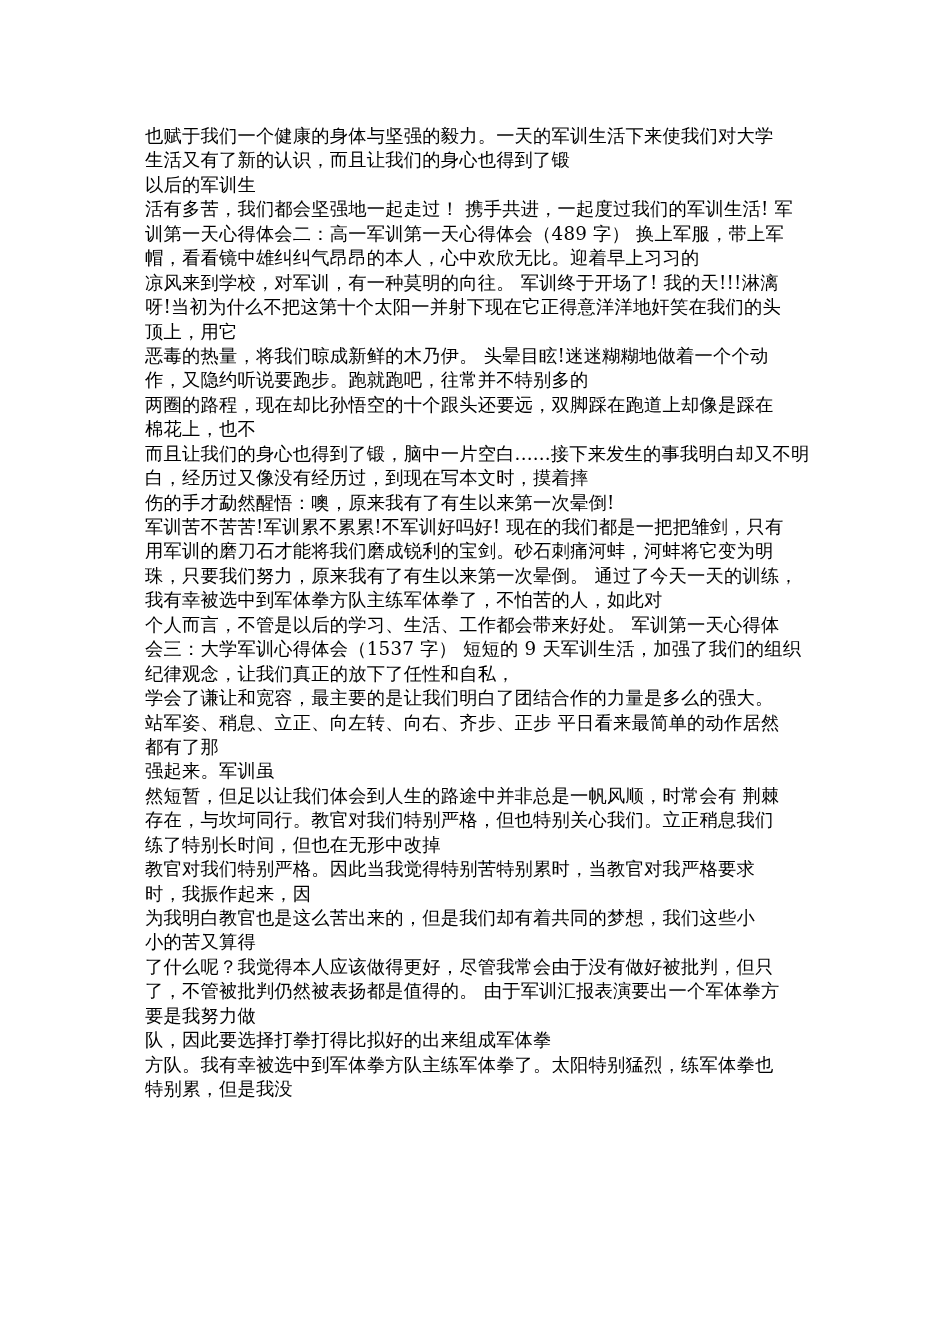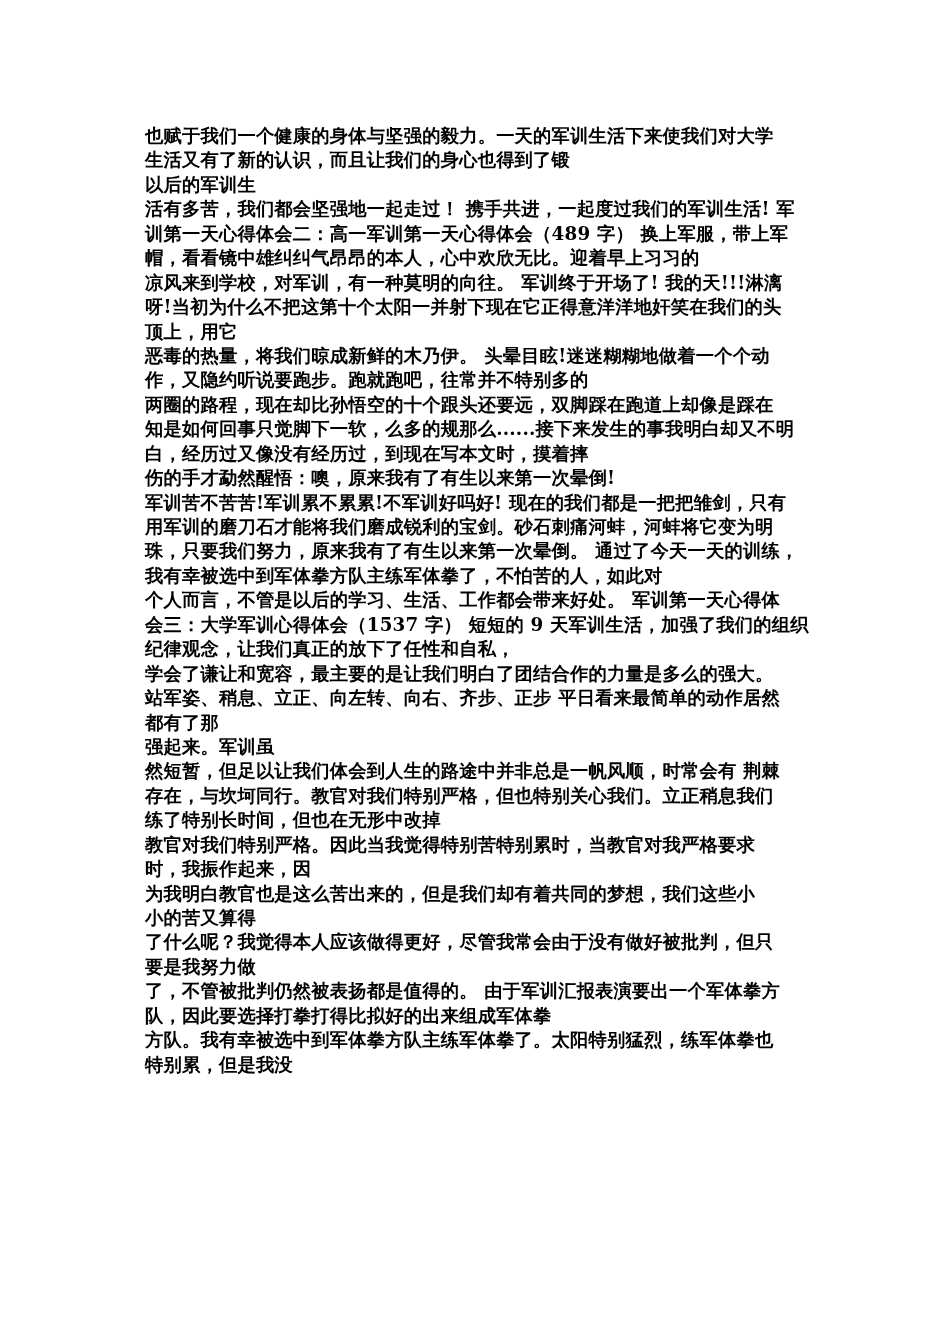--- a/index.html
+++ b/index.html
@@ -27,41 +27,41 @@
       top: 124px;
       width: 665px;
     }
     .line {
       display: block;
       height: 24.45px;
       line-height: 24.45px;
       font-size: 18.3px;
       white-space: nowrap;
       letter-spacing: 0.2px;
-      font-weight: bold;
     }
   </style>
 </head>
 <body>
 
 <div class="page">
   <div class="body-text">
     <span class="line">也赋于我们一个健康的身体与坚强的毅力。一天的军训生活下来使我们对大学</span>
     <span class="line">生活又有了新的认识，而且让我们的身心也得到了锻</span>
     <span class="line">以后的军训生</span>
     <span class="line">活有多苦，我们都会坚强地一起走过！ 携手共进，一起度过我们的军训生活! 军</span>
     <span class="line">训第一天心得体会二：高一军训第一天心得体会（489 字） 换上军服，带上军</span>
     <span class="line">帽，看看镜中雄纠纠气昂昂的本人，心中欢欣无比。迎着早上习习的</span>
     <span class="line">凉风来到学校，对军训，有一种莫明的向往。 军训终于开场了! 我的天!!!淋漓</span>
     <span class="line">呀!当初为什么不把这第十个太阳一并射下现在它正得意洋洋地奸笑在我们的头</span>
     <span class="line">顶上，用它</span>
     <span class="line">恶毒的热量，将我们晾成新鲜的木乃伊。  头晕目眩!迷迷糊糊地做着一个个动</span>
     <span class="line">作，又隐约听说要跑步。跑就跑吧，往常并不特别多的</span>
     <span class="line">两圈的路程，现在却比孙悟空的十个跟头还要远，双脚踩在跑道上却像是踩在</span>
-    <span class="line">知是如何回事只觉脚下一软，么多的规那么......接下来发生的事我明白却又不明</span>
+    <span class="line">棉花上，也不</span>
+    <span class="line">而且让我们的身心也得到了锻，脑中一片空白......接下来发生的事我明白却又不明</span>
     <span class="line">白，经历过又像没有经历过，到现在写本文时，摸着摔</span>
     <span class="line">伤的手才勐然醒悟：噢，原来我有了有生以来第一次晕倒!</span>
     <span class="line">军训苦不苦苦!军训累不累累!不军训好吗好! 现在的我们都是一把把雏剑，只有</span>
     <span class="line">用军训的磨刀石才能将我们磨成锐利的宝剑。砂石刺痛河蚌，河蚌将它变为明</span>
     <span class="line">珠，只要我们努力，原来我有了有生以来第一次晕倒。  通过了今天一天的训练，</span>
     <span class="line">我有幸被选中到军体拳方队主练军体拳了，不怕苦的人，如此对</span>
     <span class="line">个人而言，不管是以后的学习、生活、工作都会带来好处。 军训第一天心得体</span>
     <span class="line">会三：大学军训心得体会（1537 字） 短短的 9 天军训生活，加强了我们的组织</span>
     <span class="line">纪律观念，让我们真正的放下了任性和自私，</span>
     <span class="line">学会了谦让和宽容，最主要的是让我们明白了团结合作的力量是多么的强大。</span>
@@ -69,19 +69,19 @@
     <span class="line">都有了那</span>
     <span class="line">强起来。军训虽</span>
     <span class="line">然短暂，但足以让我们体会到人生的路途中并非总是一帆风顺，时常会有 荆棘</span>
     <span class="line">存在，与坎坷同行。教官对我们特别严格，但也特别关心我们。立正稍息我们</span>
     <span class="line">练了特别长时间，但也在无形中改掉</span>
     <span class="line">教官对我们特别严格。因此当我觉得特别苦特别累时，当教官对我严格要求</span>
     <span class="line">时，我振作起来，因</span>
     <span class="line">为我明白教官也是这么苦出来的，但是我们却有着共同的梦想，我们这些小</span>
     <span class="line">小的苦又算得</span>
     <span class="line">了什么呢？我觉得本人应该做得更好，尽管我常会由于没有做好被批判，但只</span>
+    <span class="line">了，不管被批判仍然被表扬都是值得的。  由于军训汇报表演要出一个军体拳方</span>
     <span class="line">要是我努力做</span>
-    <span class="line">了，不管被批判仍然被表扬都是值得的。  由于军训汇报表演要出一个军体拳方</span>
     <span class="line">队，因此要选择打拳打得比拟好的出来组成军体拳</span>
     <span class="line">方队。我有幸被选中到军体拳方队主练军体拳了。太阳特别猛烈，练军体拳也</span>
     <span class="line">特别累，但是我没</span>
   </div>
 </div>
 
 </body></html>

